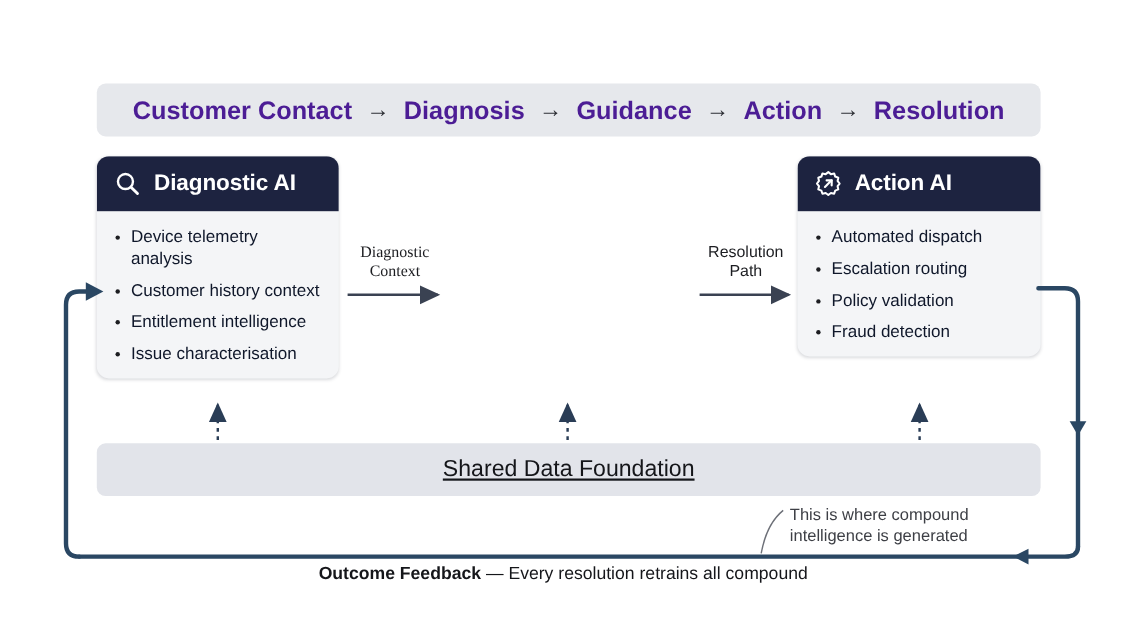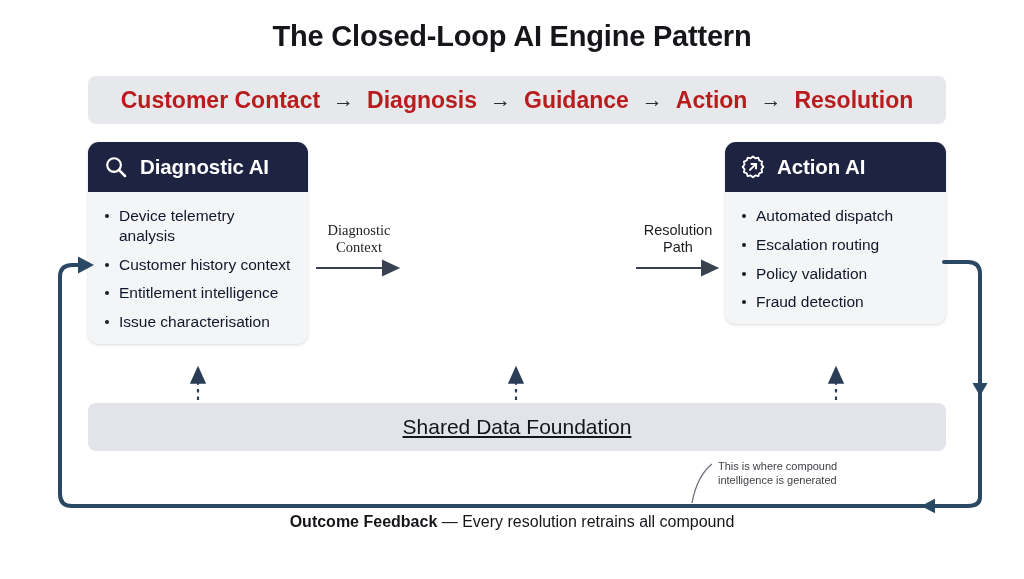--- a/index.html
+++ b/index.html
@@ -45,21 +45,21 @@
     background: #e6e8ec;
     border-radius: 8px;
     display: flex;
     align-items: center;
     justify-content: center;
     gap: 13px;
   }
   .flow-step {
     font-size: 23px;
     font-weight: bold;
-    color: #b91c1c;
+    color: #4c1d95;
     white-space: nowrap;
   }
   .flow-arrow {
     font-size: 21px;
     color: #2b2d33;
     line-height: 1;
     padding-bottom: 2px;
   }
 
   
@@ -152,21 +152,21 @@
     color: #15161a;
     text-decoration: underline;
   }
 
   
   .annotation {
     position: absolute;
     left: 718px;
     top: 460px;
     width: 200px;
-    font-size: 11px;
+    font-size: 15px;
     line-height: 1.25;
     color: #3d3f45;
   }
 
   
   .caption {
     position: absolute;
     left: 0;
     top: 513px;
     width: 1024px;
@@ -184,21 +184,20 @@
     width: 1024px;
     height: 579px;
     pointer-events: none;
   }
 </style>
 </head>
 <body>
 
 <div id="stage">
 
-  <div class="title">The Closed-Loop AI Engine Pattern</div>
 
   <div class="flow-strip">
     <span class="flow-step">Customer Contact</span>
     <span class="flow-arrow">→</span>
     <span class="flow-step">Diagnosis</span>
     <span class="flow-arrow">→</span>
     <span class="flow-step">Guidance</span>
     <span class="flow-arrow">→</span>
     <span class="flow-step">Action</span>
     <span class="flow-arrow">→</span>

